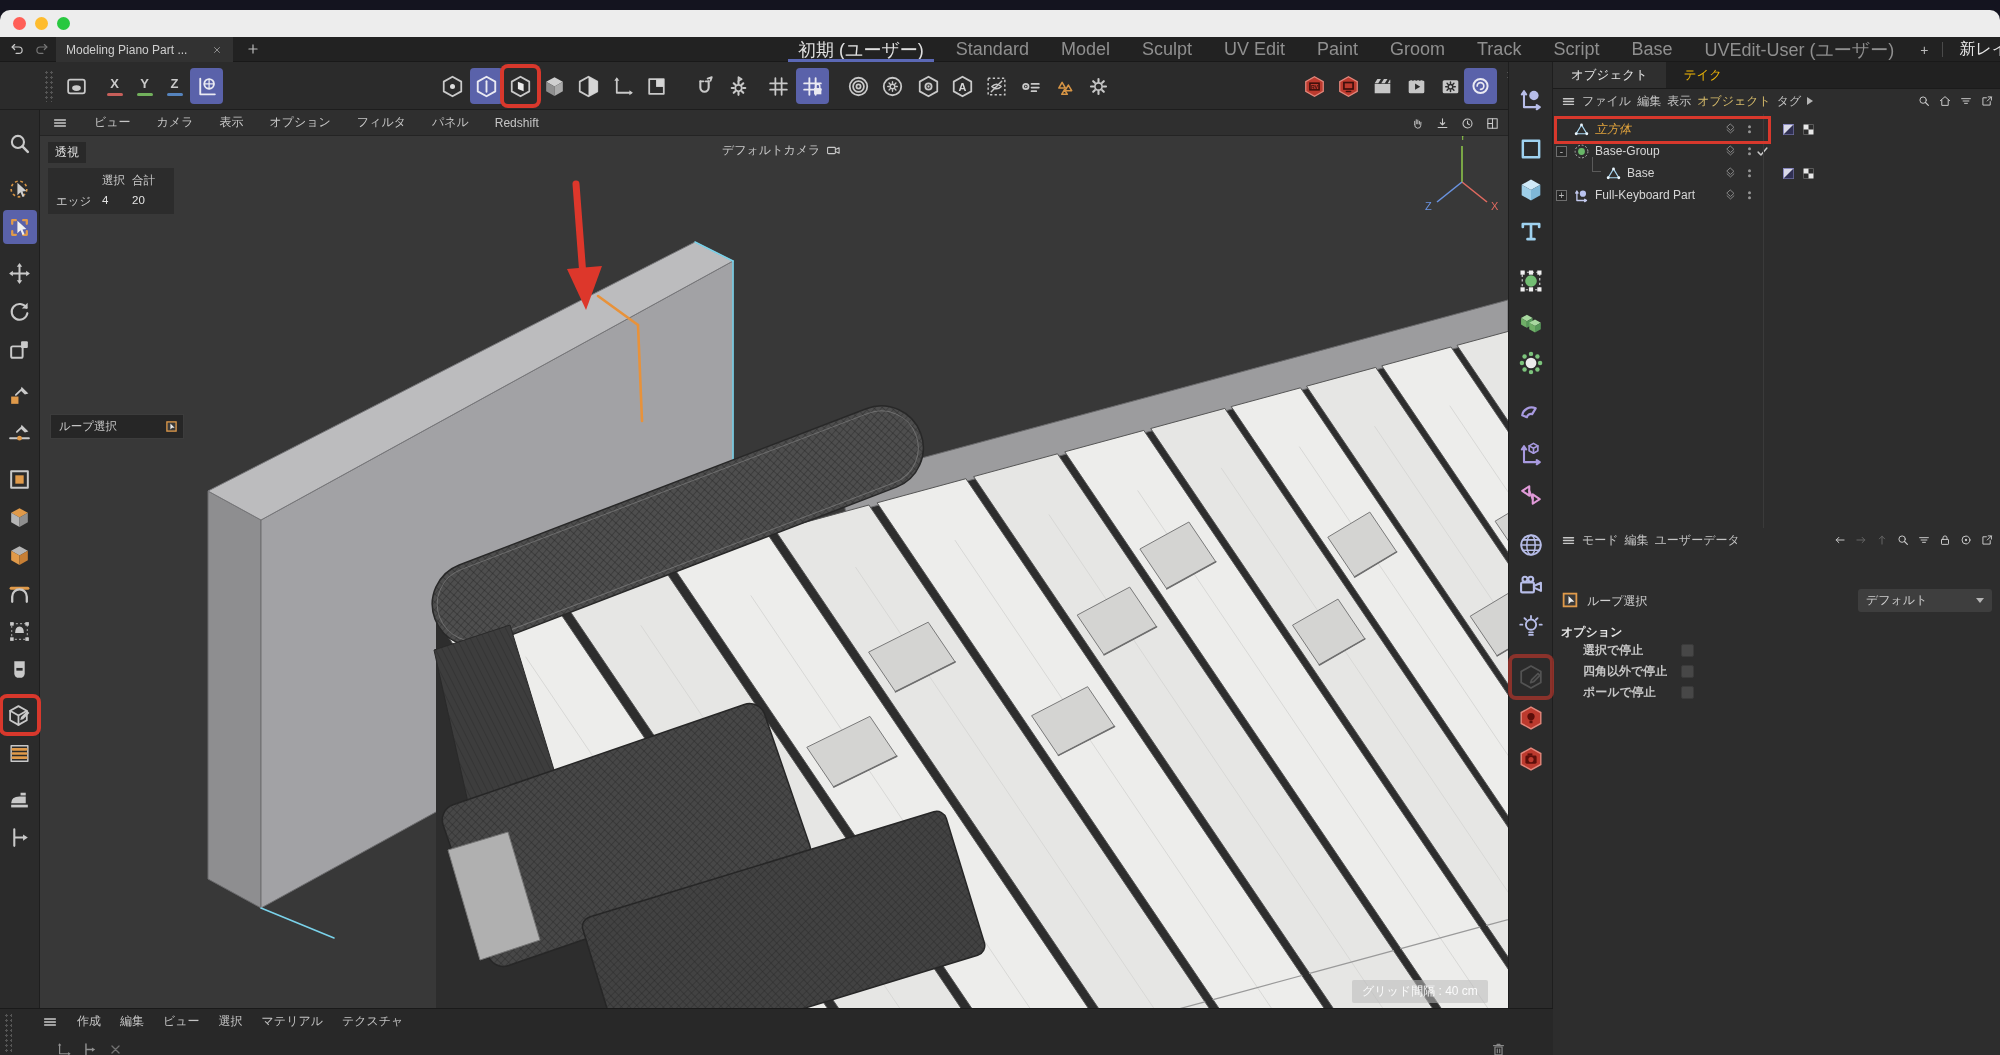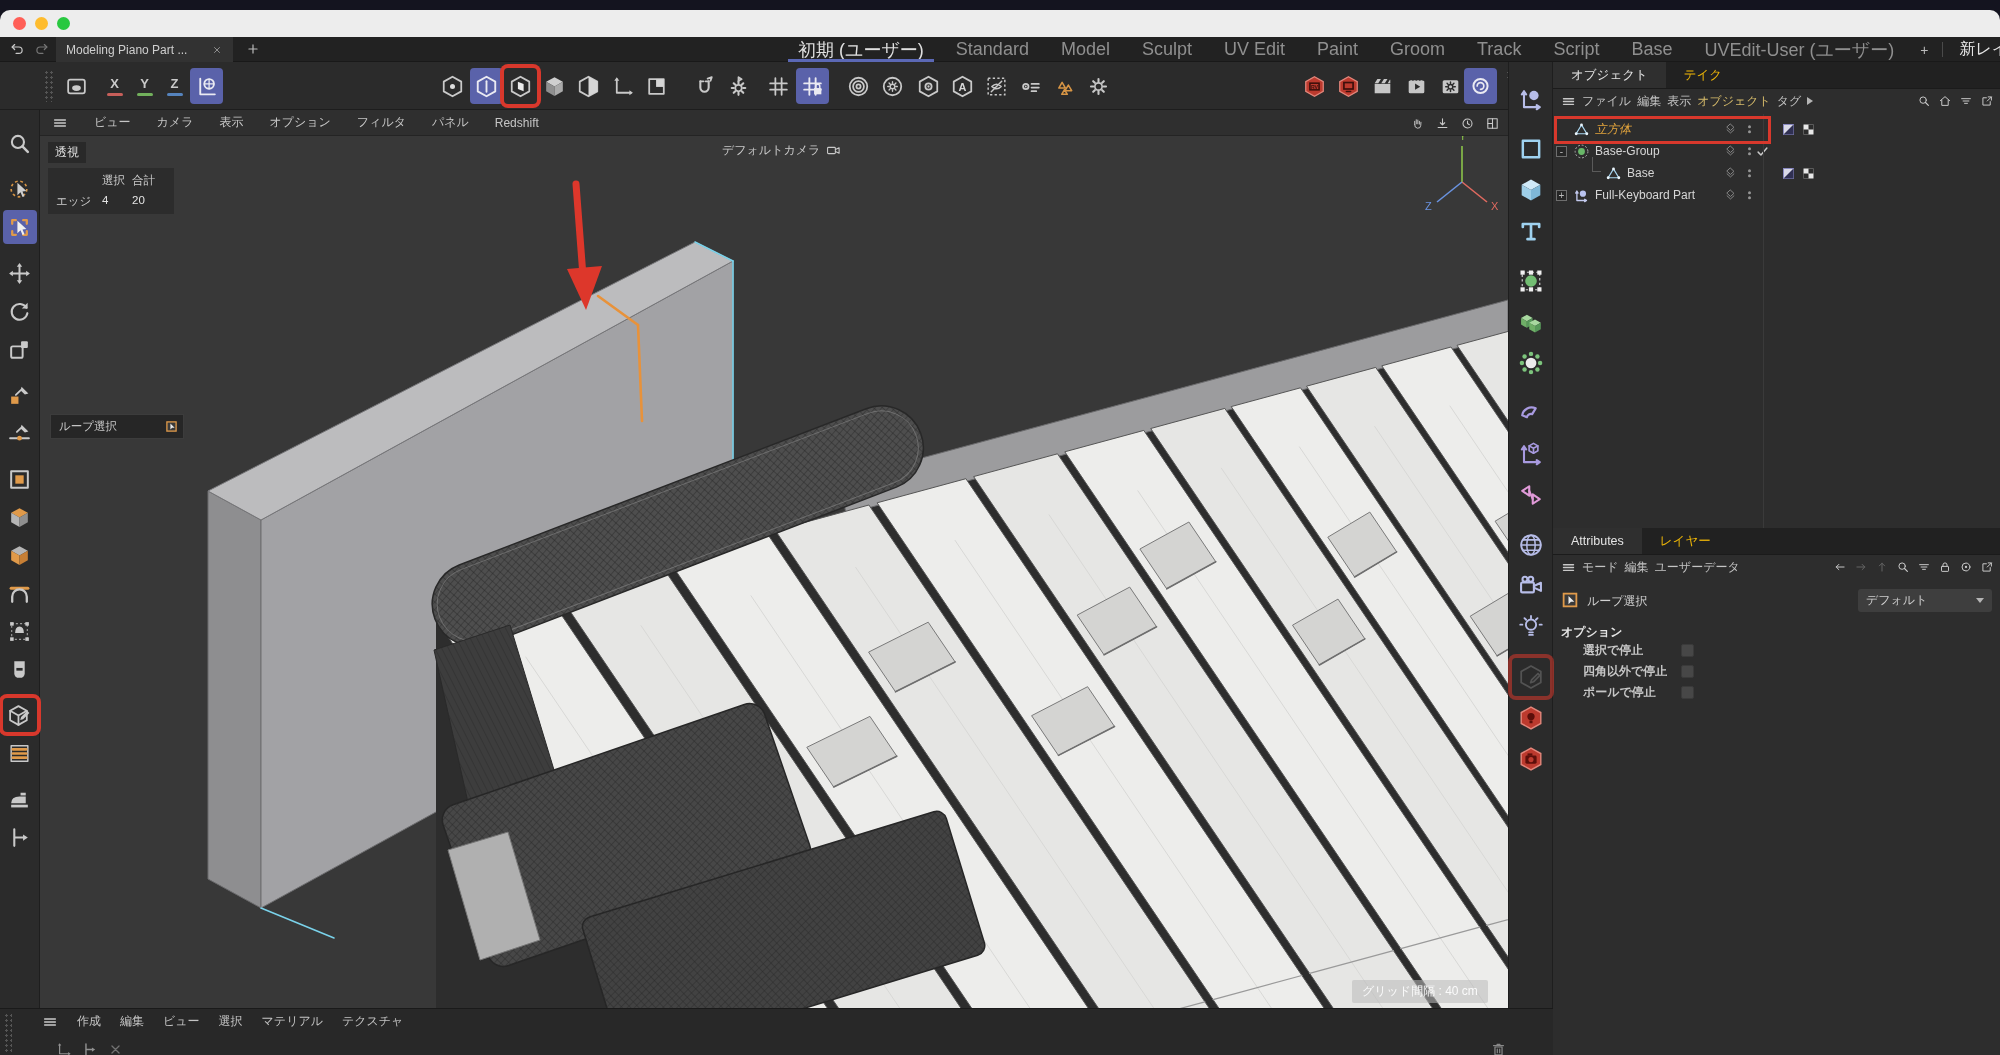--- a/index.html
+++ b/index.html
@@ -1166,24 +1166,20 @@
               <circle cx="12" cy="7.5" r="2.4" fill="#969696"></circle>
               <circle cx="12" cy="15.5" r="2.4" fill="#969696"></circle>
             </svg>
           </span>
         </div>
       </div>
     <div id="om-divider"></div>
     <div id="om-redbox"></div>
 
     <div id="attr-block">
-      <div class="ptabs" id="attr-tabs">
-          <div class="ptab active">Attributes</div>
-          <div class="ptab">レイヤー</div>
-        </div>
       <div class="pmenu" id="attr-menu">
           <span style="display: flex;">
             <svg viewBox="0 0 24 24">
               <path fill="none" stroke="#c9c9c9" stroke-width="2.2" stroke-linecap="round" stroke-linejoin="round" d="M4 7.5 H20 M4 12 H20 M4 16.5 H20"></path>
             </svg>
           </span>
           <span class="menu-item">モード</span>
           <span class="menu-item">編集</span>
           <span class="menu-item">ユーザーデータ</span>
           <div class="pcorner">

